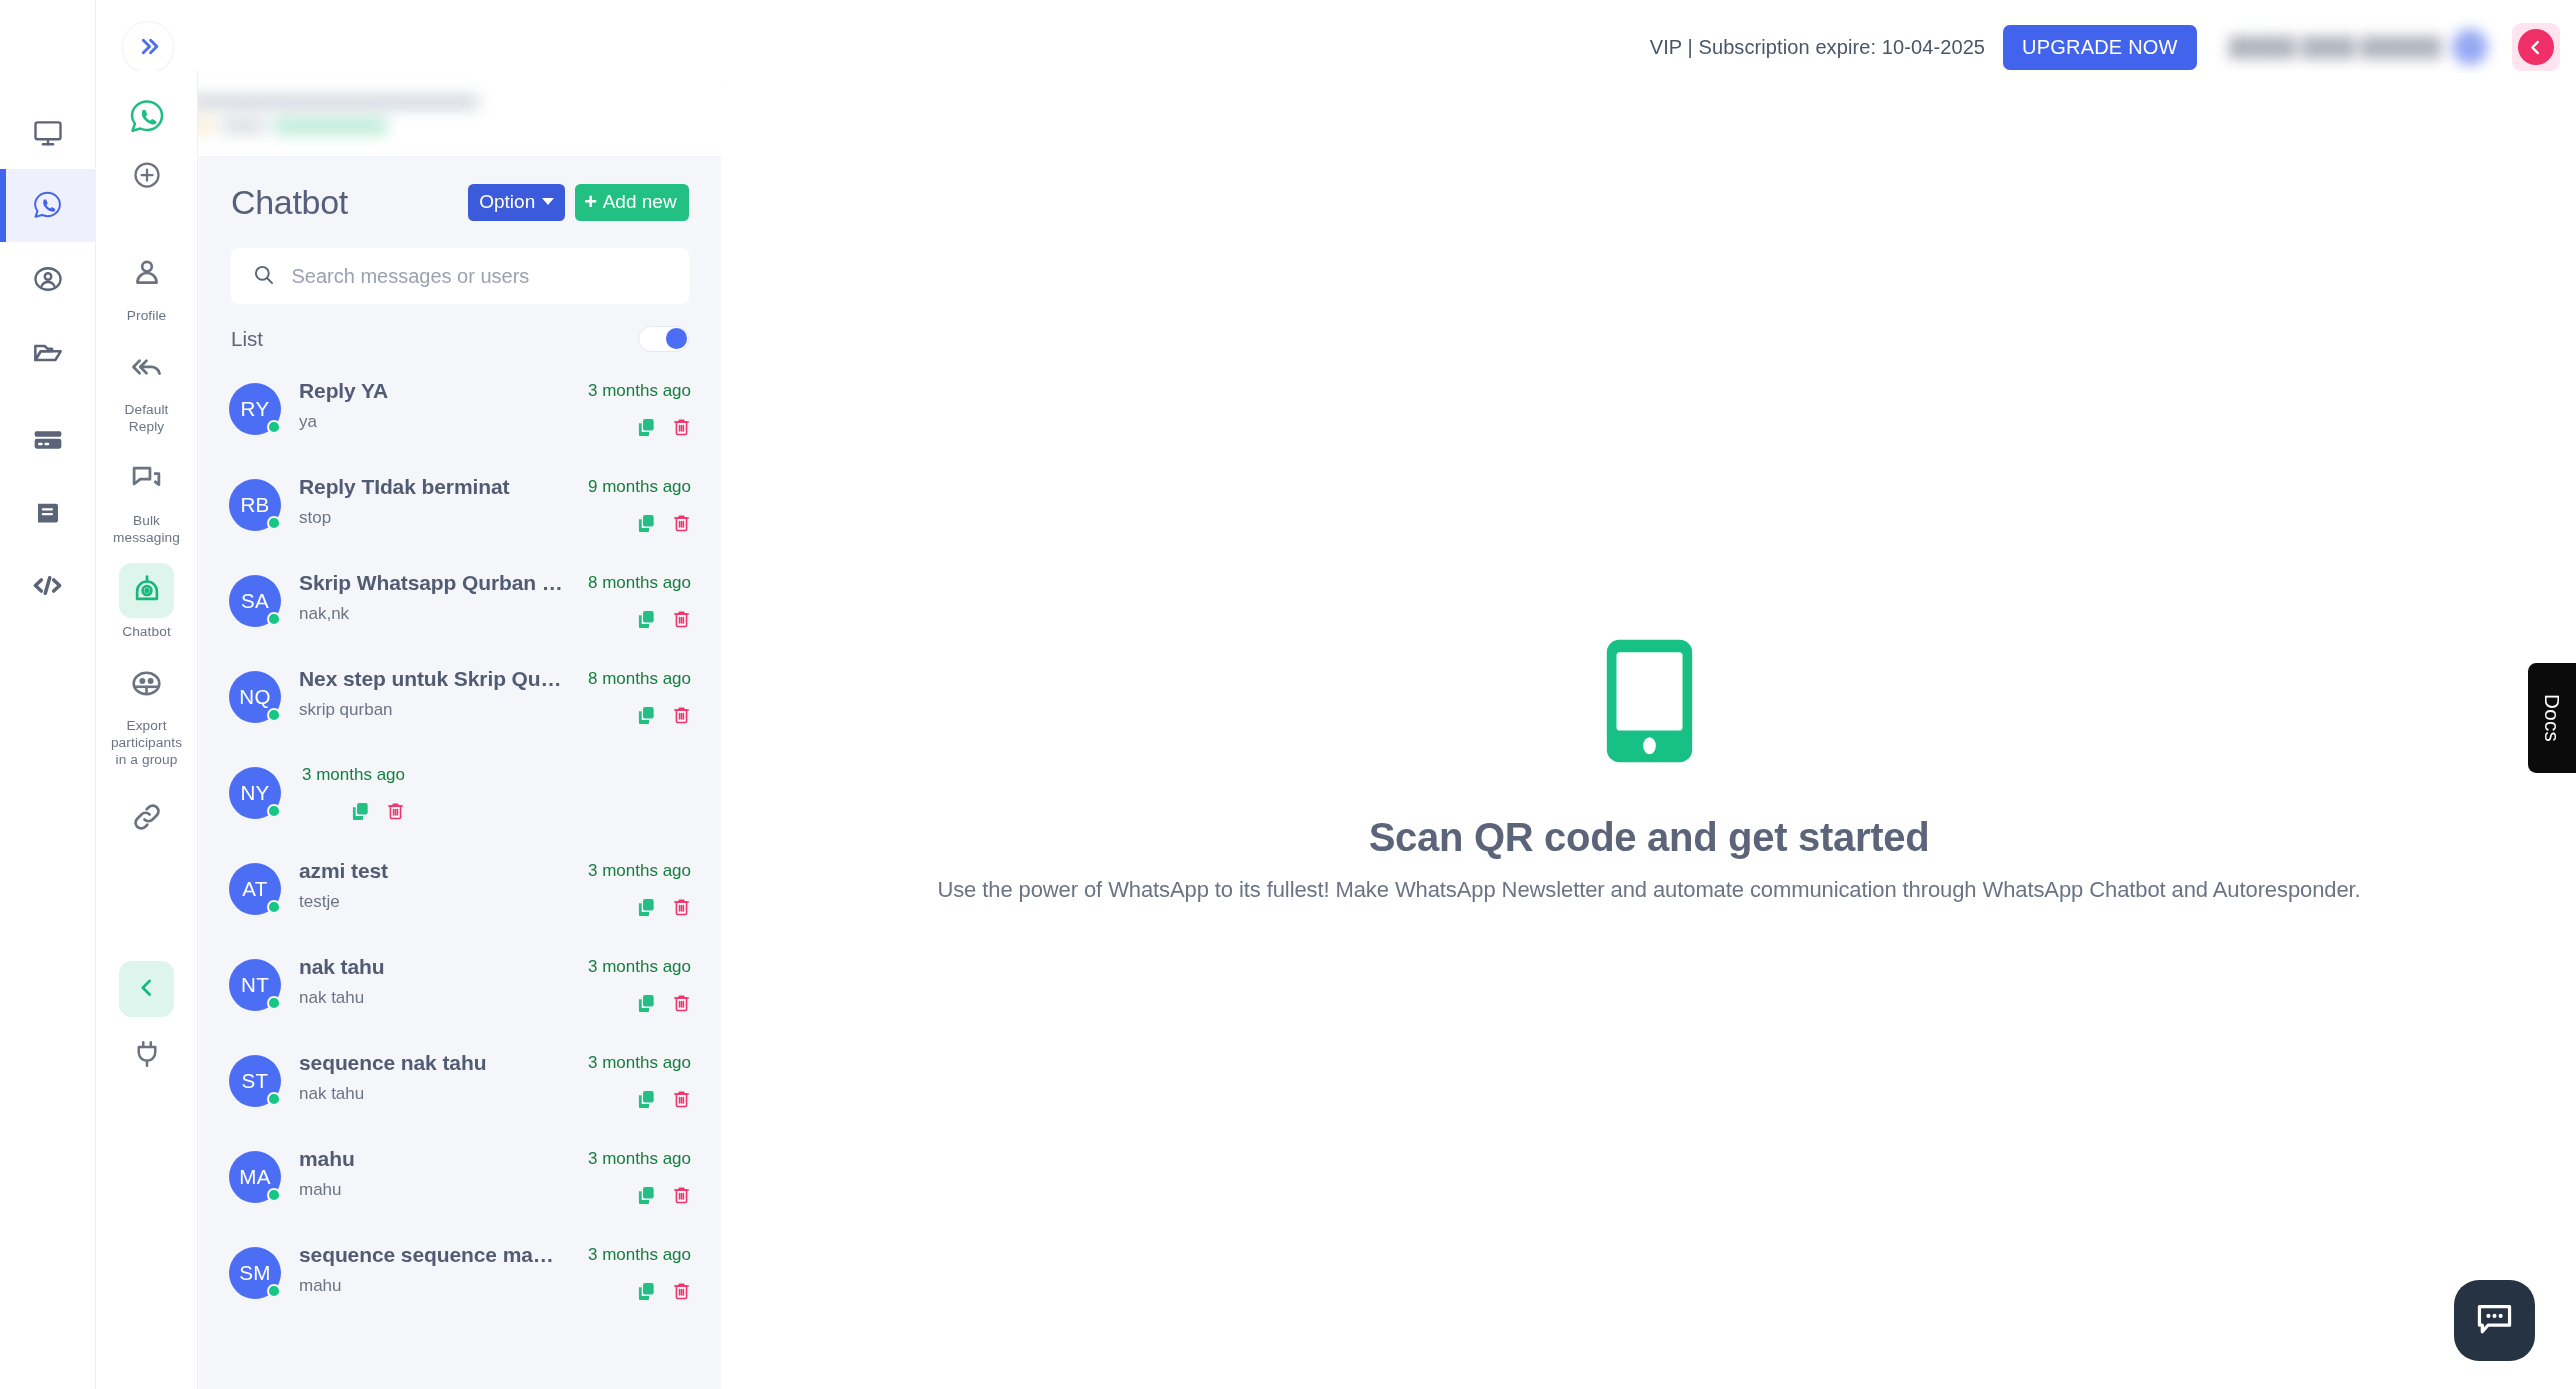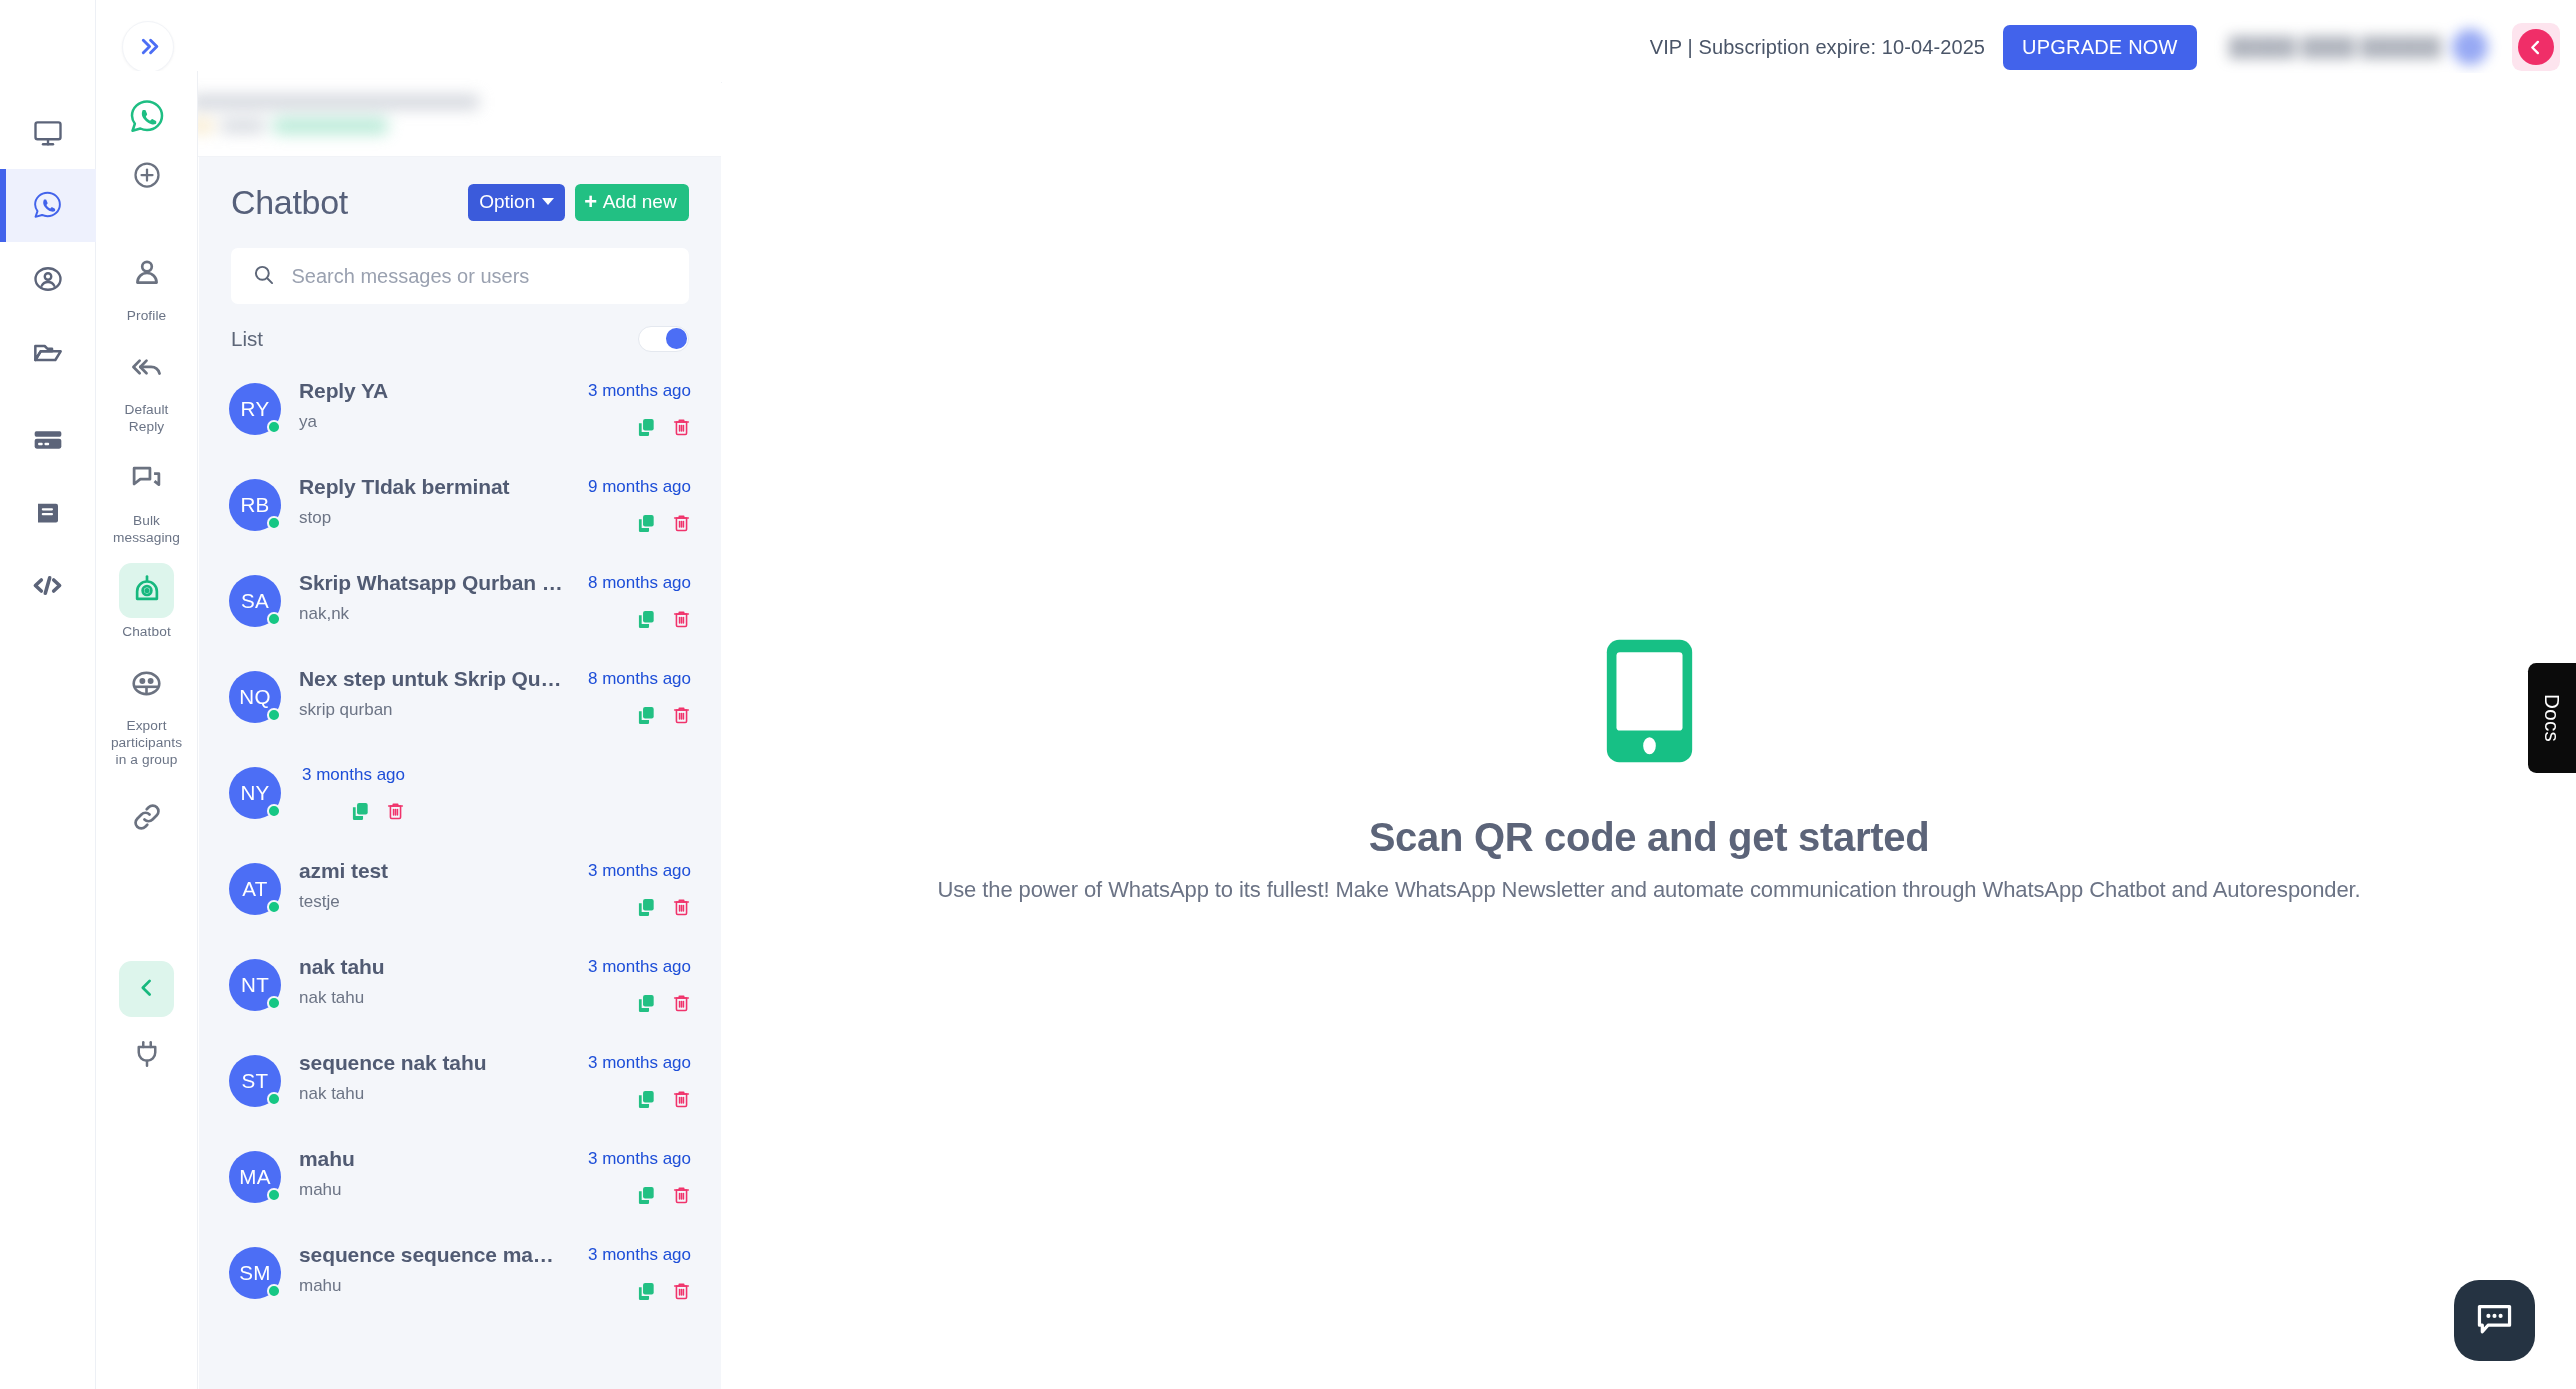--- a/index.html
+++ b/index.html
@@ -184,21 +184,21 @@
   .item-body { margin-left: 18px; flex: 1; min-width: 0; padding-top: 4.1px; }
   .item-title {
     font-size: 21px; color: #515b73; font-weight: bold; white-space: nowrap;
     overflow: hidden; text-overflow: ellipsis; max-width: 268px; letter-spacing: -0.1px;
   }
   .item-sub { margin-top: 8.2px; font-size: 17px; color: #6c7485; }
   .item-right {
     width: 124px; display: flex; flex-direction: column; align-items: flex-end;
     padding-top: 5.5px; flex: none;
   }
-  .item-time { font-size: 17px; color: #1d4ed8; white-space: nowrap; }
+  .item-time { font-size: 17px; color: #15803d; white-space: nowrap; }
   .item-icons { margin-top: 15px; display: flex; align-items: center; gap: 15px; }
   .ic { cursor: pointer; display: block; }
 
   
   .main {
     position: absolute; left: 722px; top: 73px; width: 1854px; height: 1317px;
     background: #ffffff; display: flex; flex-direction: column;
     align-items: center; justify-content: flex-start; padding-top: 564px;
   }
   .phone-icon { margin-bottom: 48px; }

